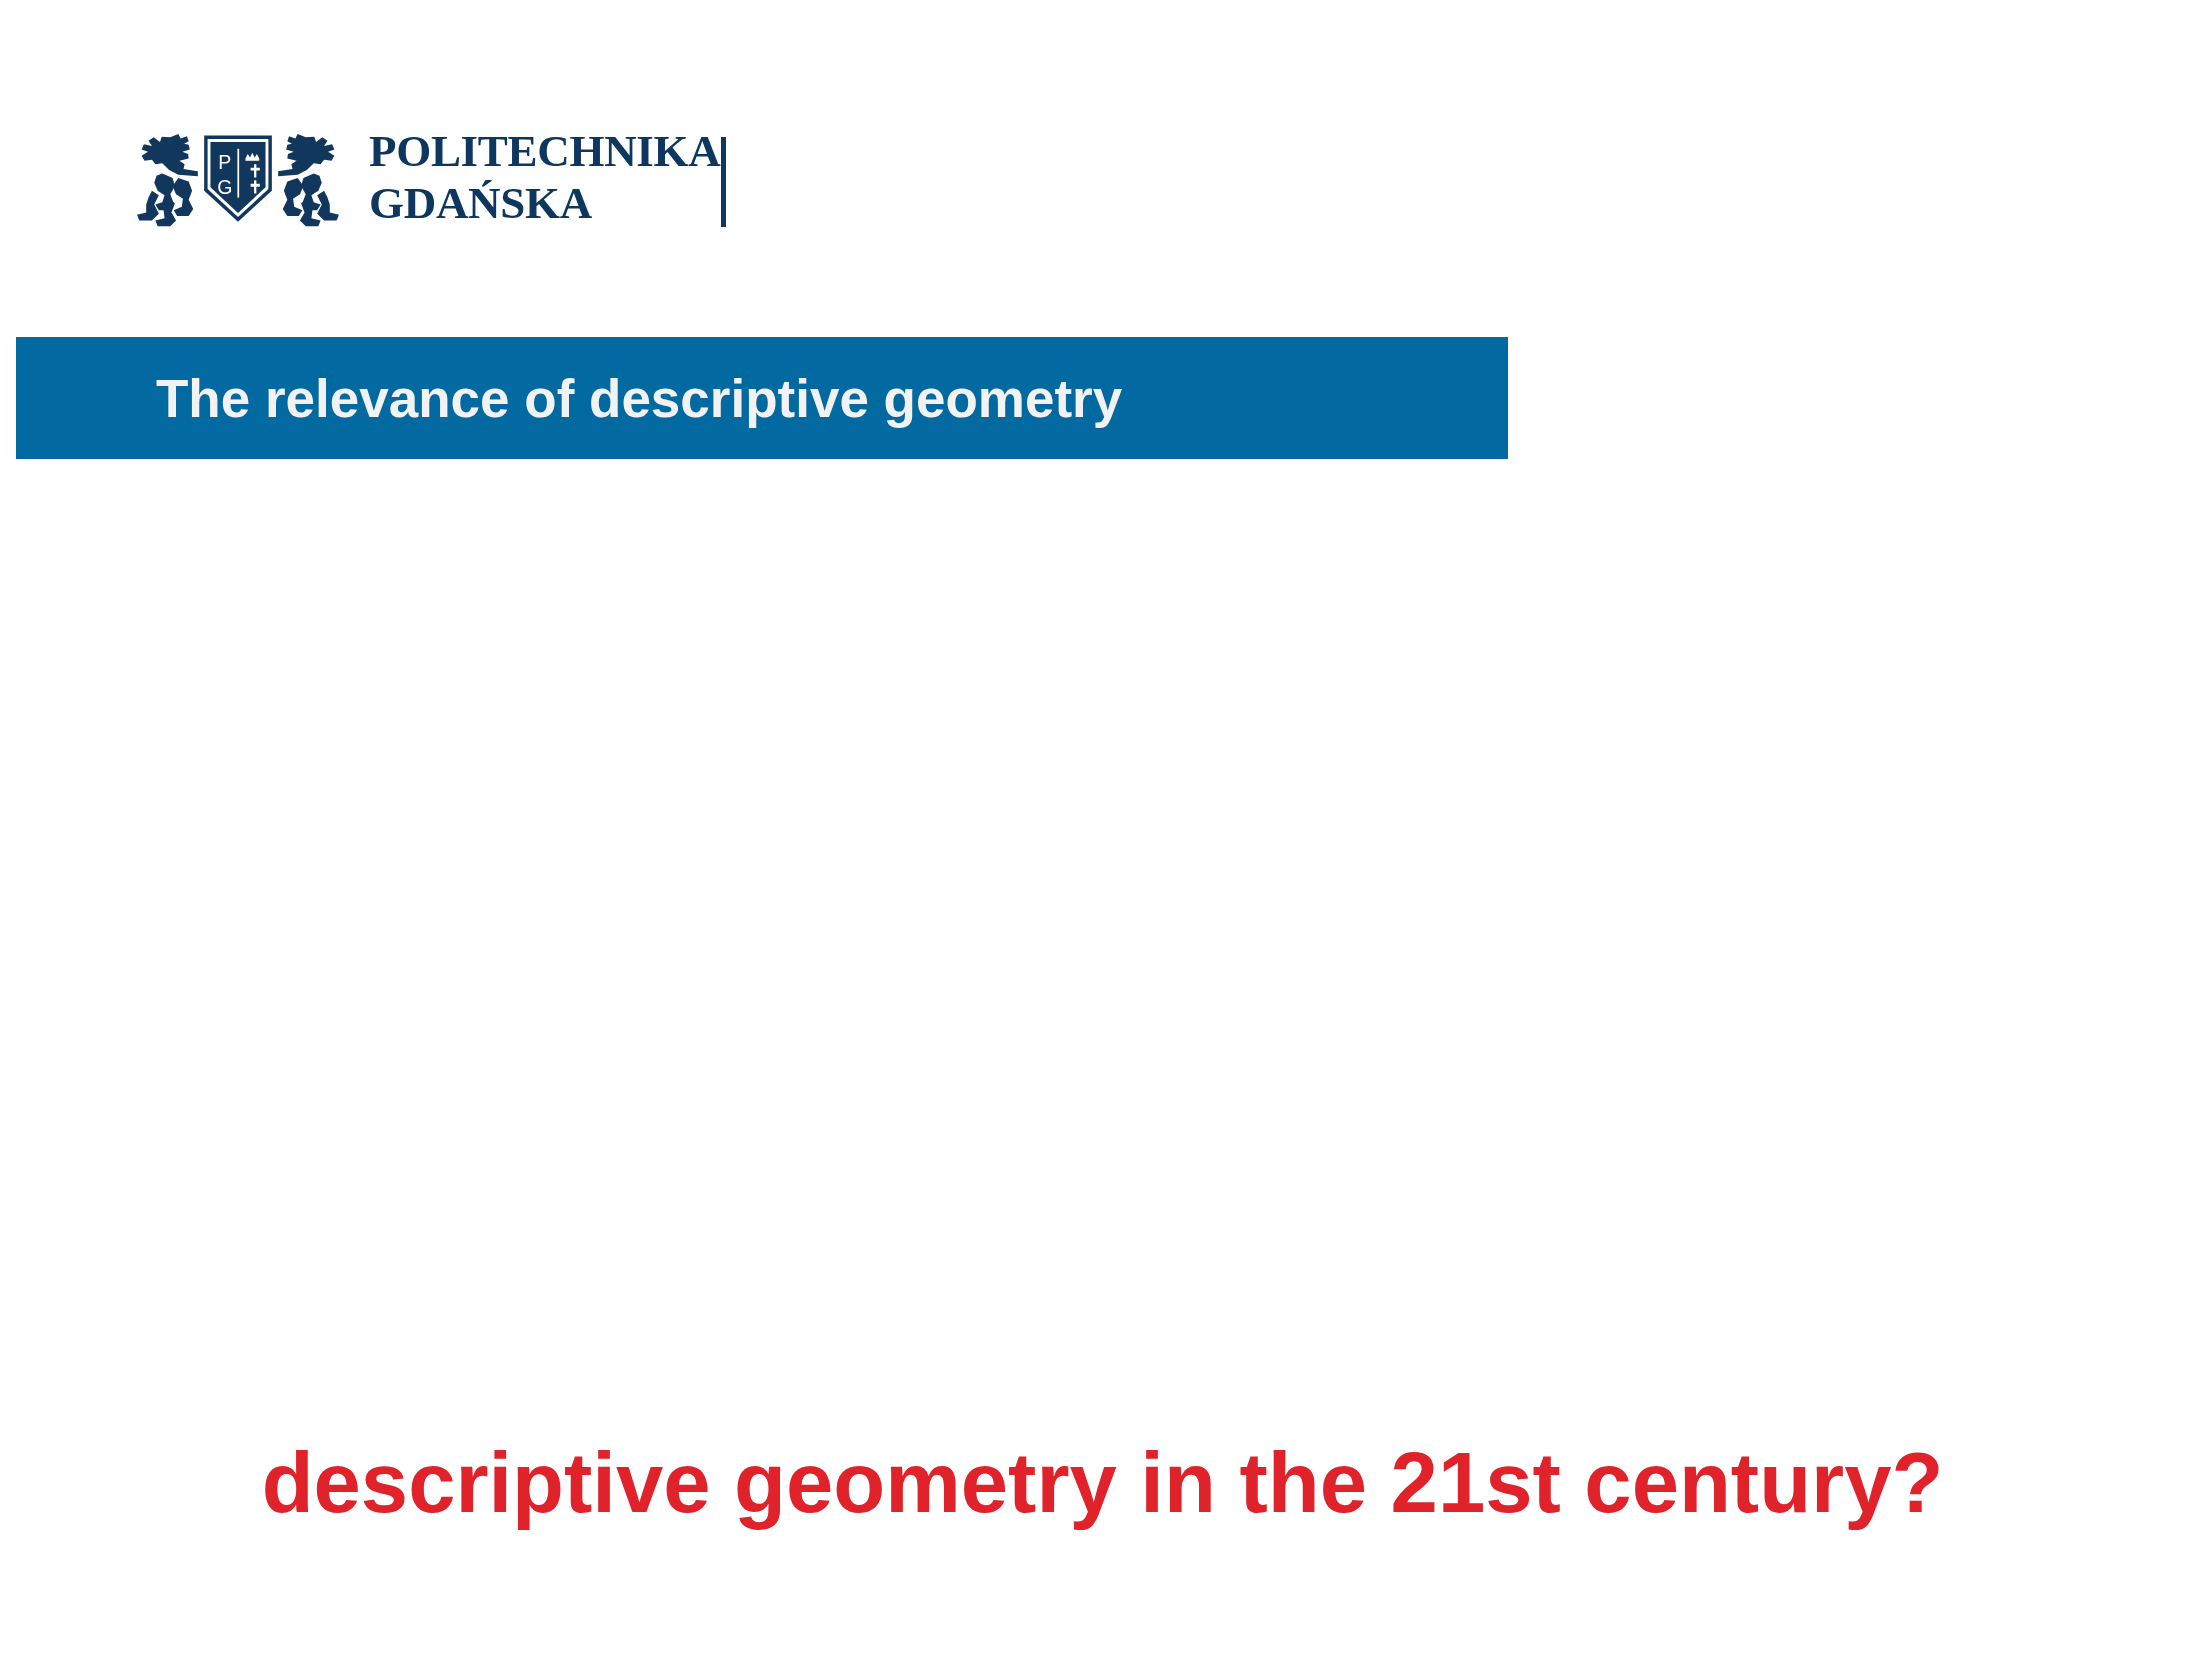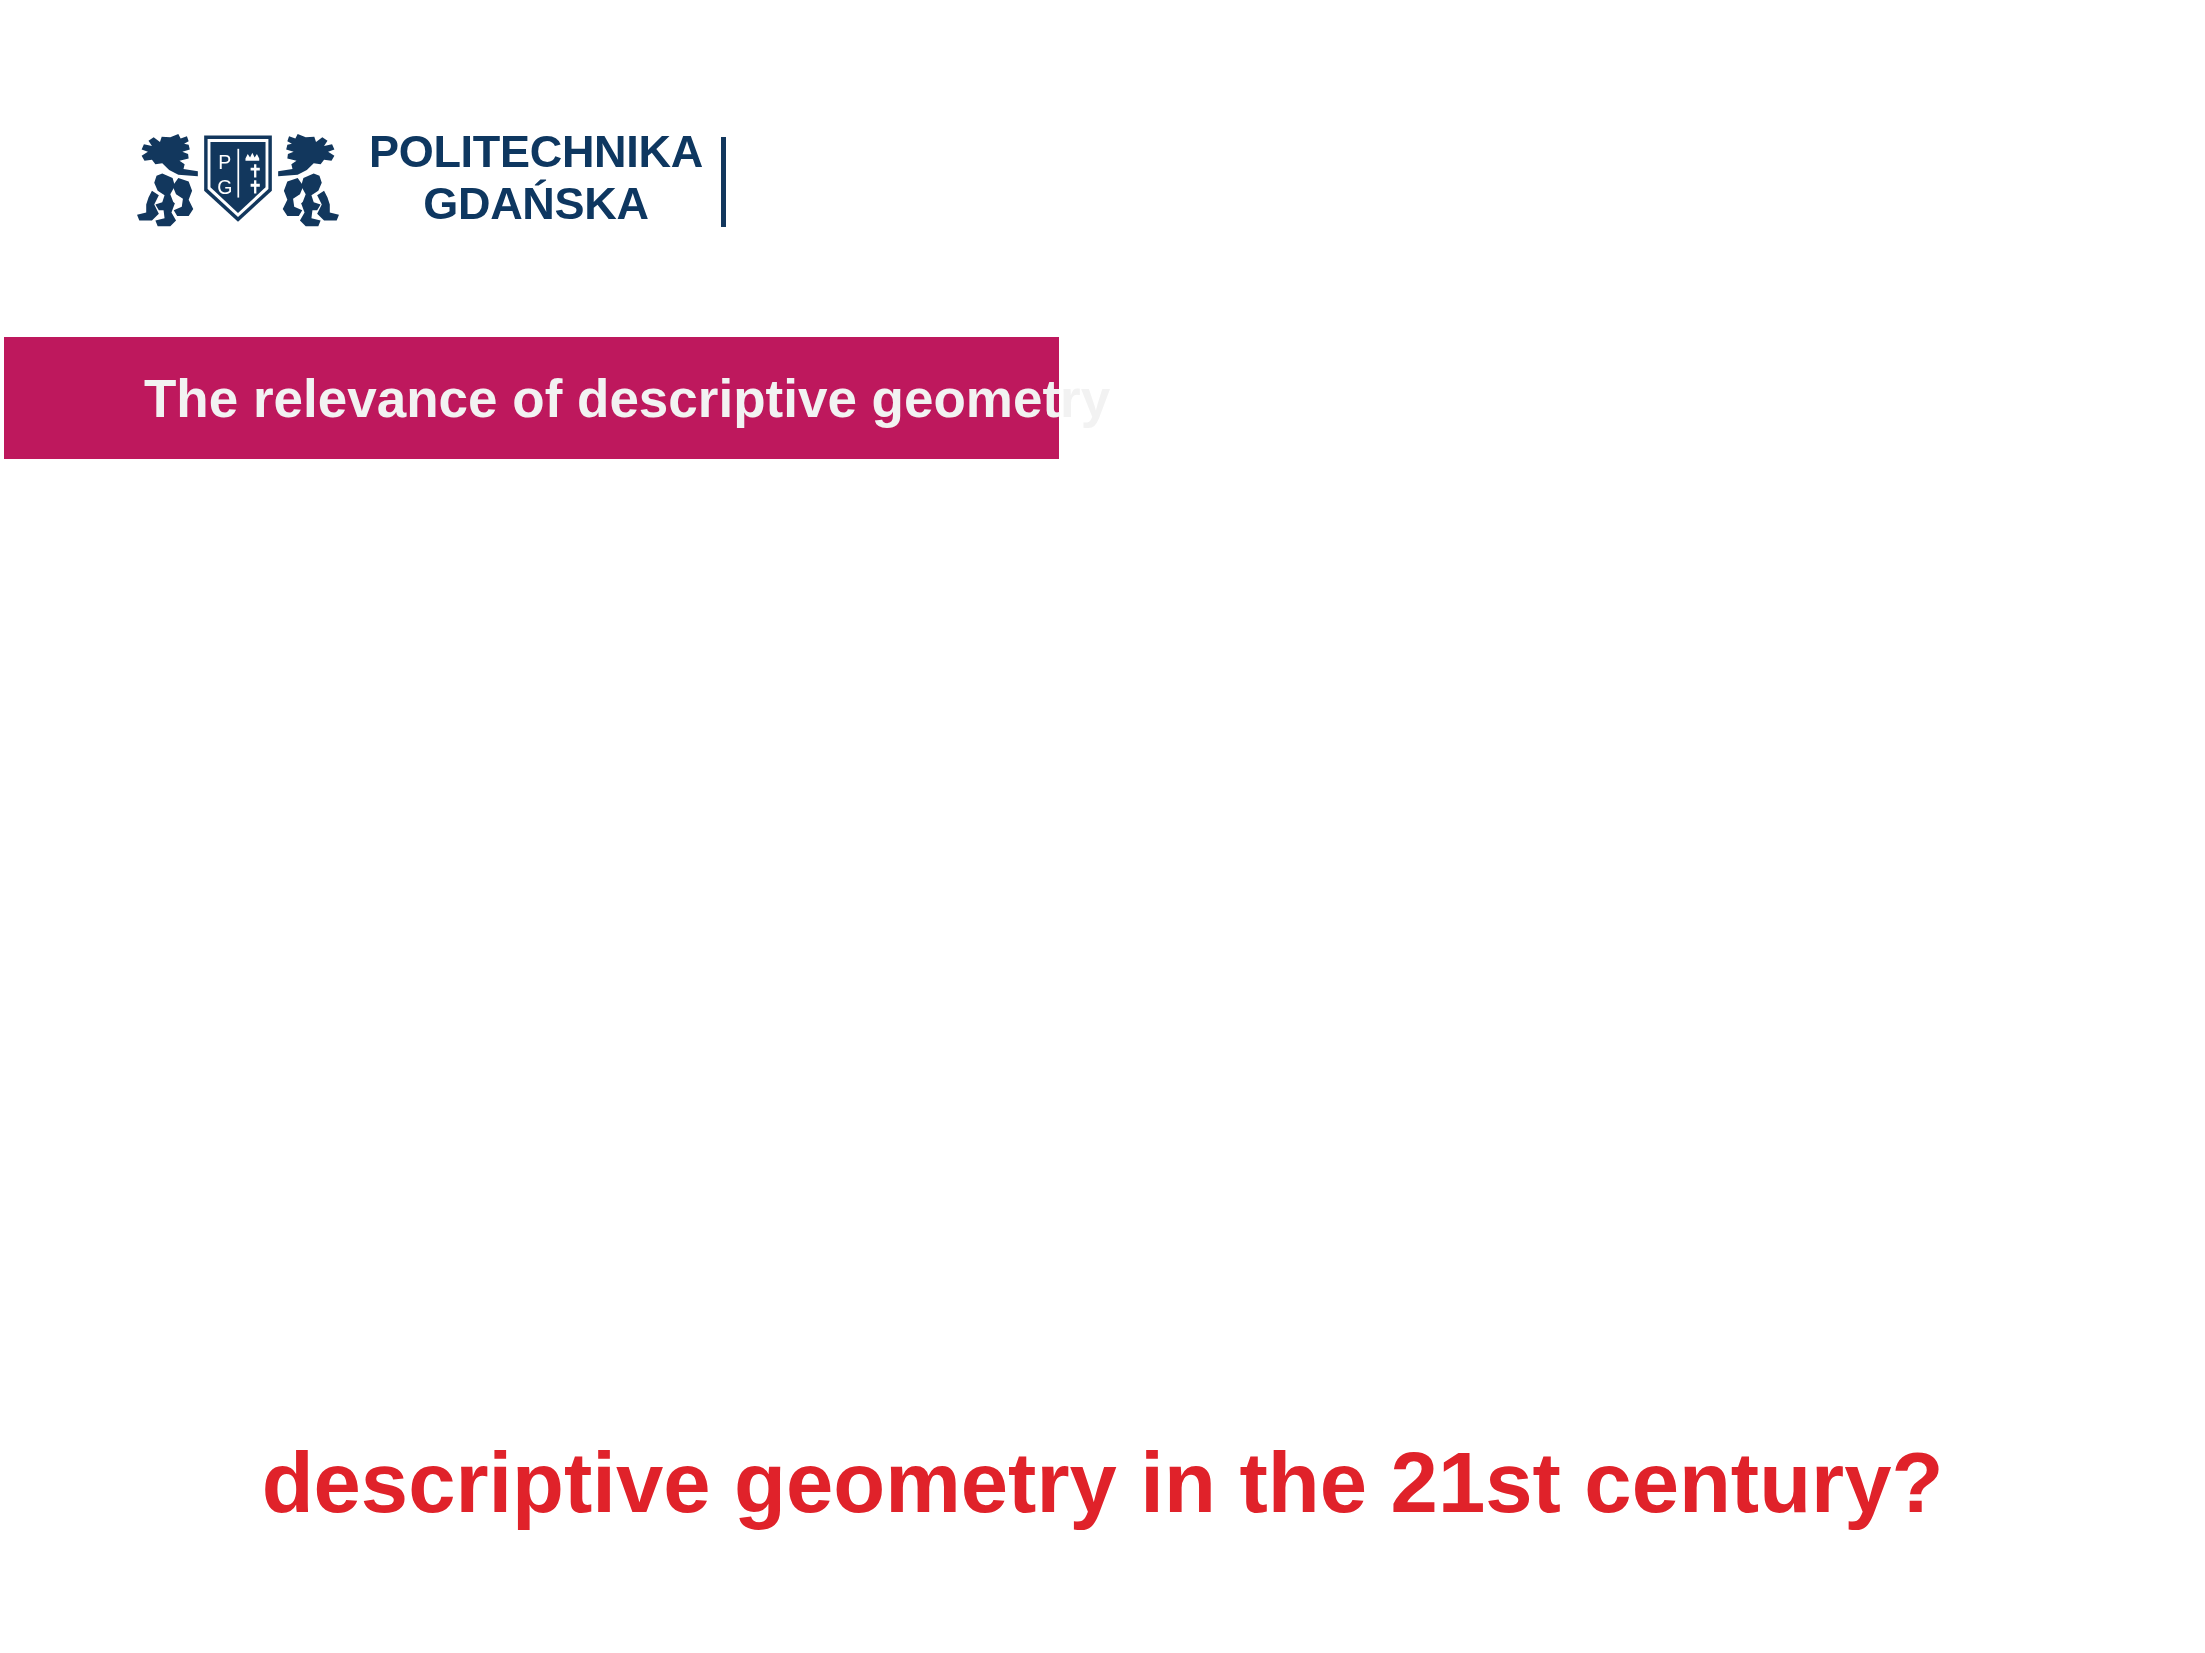--- a/index.html
+++ b/index.html
@@ -45,22 +45,23 @@
     display: block;
   }
 
   .wordmark {
     margin-left: 22px;
     color: #0E3760;
     font-weight: bold;
     font-size: 45px;
     line-height: 0.96;
     letter-spacing: -0.3px;
-    text-align: center;
-    white-space: nowrap;
+    text-align: left;
+    white-space: nowrap;
+    font-family: Liberation Serif, serif;
   }
   .wordmark .wm-line1 { display: block; }
   .wordmark .wm-line2 { display: block; margin-top: 8px; }
 
   .divider {
     position: absolute;
     left: 721px;
     top: 137px;
     width: 4.6px;
     height: 90px;
@@ -75,25 +76,25 @@
     font-weight: bold;
     font-size: 36px;
     line-height: 1.66;
     white-space: nowrap;
   }
   .lecture-block .lec-line { display: block; }
 
   
   .section-banner {
     position: absolute;
-    left: 4px;
+    left: 16px;
     top: 337px;
-    width: 1055px;
+    width: 1492px;
     height: 122px;
-    background: #be185d;
+    background: #0369a1;
   }
   .section-banner-label {
     position: absolute;
     left: 140px;
     top: 50%;
     transform: translateY(-50%);
     color: #F2F2F2;
     font-weight: bold;
     font-size: 53px;
     line-height: 1;

